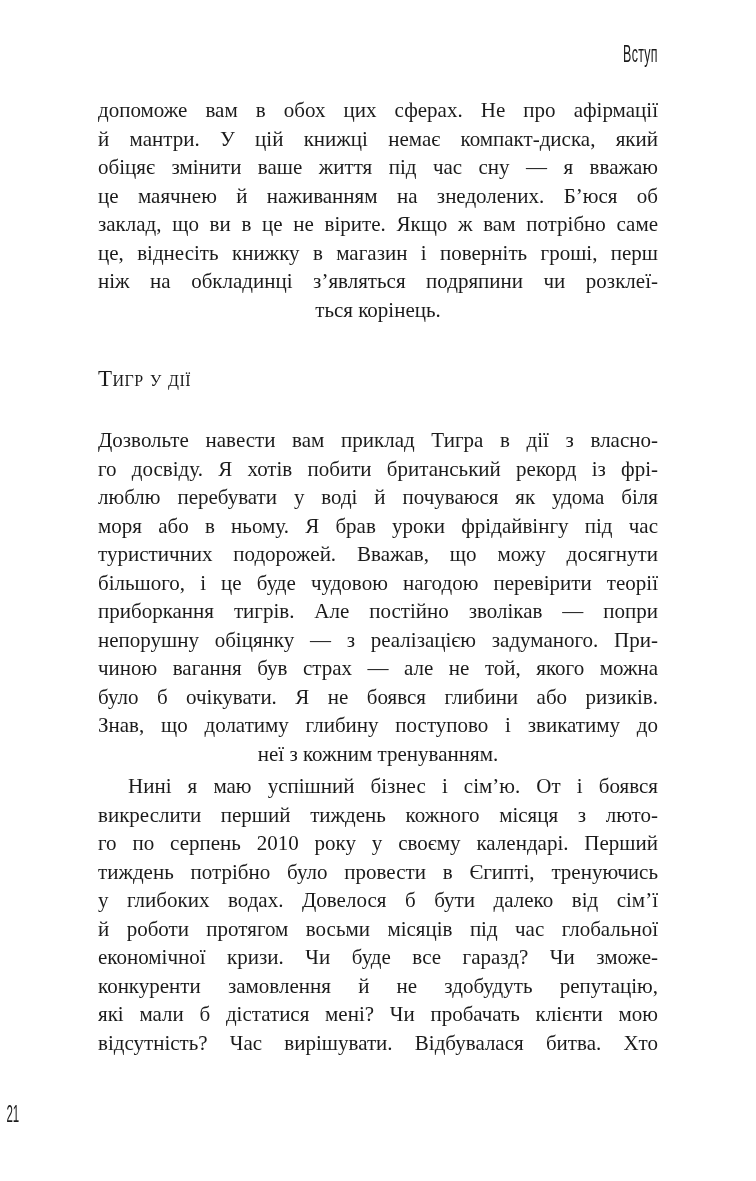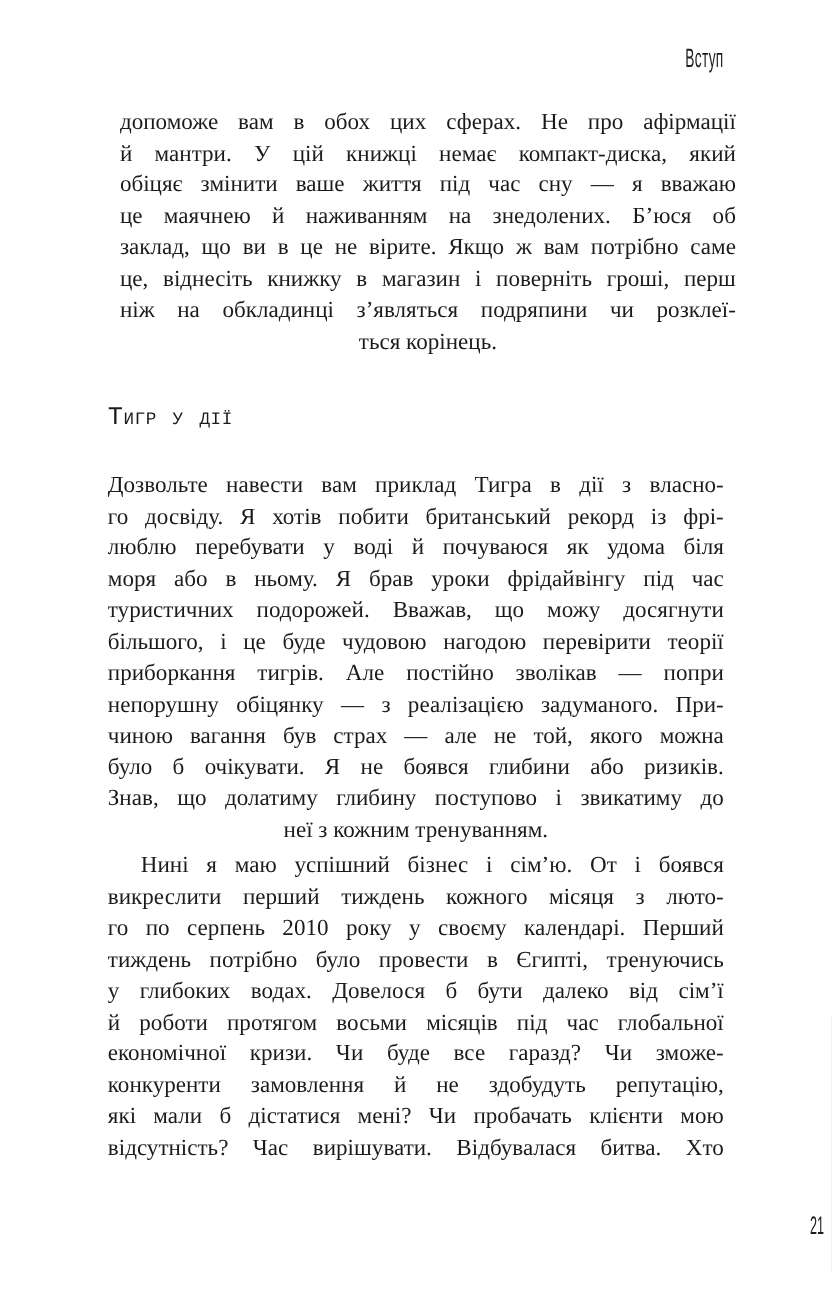--- a/index.html
+++ b/index.html
@@ -25,21 +25,21 @@
     letter-spacing: 0.5px;
     white-space: nowrap;
   }
   .para {
     position: absolute;
     left: 98px;
     width: 560px;
     font-size: 21px;
     line-height: 28.5px;
   }
-  .para-1 { top: 96px; margin-left: 11px; }
+  .para-1 { top: 96px; }
   .para-2 { top: 426px; }
   .para-3 { top: 772px; }
   .line {
     text-align: justify;
     height: 28.5px;
     overflow: hidden;
   }
   .line::after {
     content: "";
     display: inline-block;
@@ -49,28 +49,27 @@
   .line.noj { text-align: center; }
   .line.noj::after { content: none; }
   .indent-first .line:first-child { text-indent: 30px; }
   .section-heading {
     position: absolute;
     left: 98px;
     top: 366px;
     font-size: 23px;
     font-variant: small-caps;
     letter-spacing: 0.5px;
-    font-family: Liberation Mono, monospace;
   }
   .folio {
     position: absolute;
     top: 1102px;
     left: 0;
     width: 756px;
-    text-align: right;
+    text-align: left;
     font-family: "Liberation Sans", sans-serif;
     font-size: 23px;
     line-height: 24px;
   }
   .folio .folio-num {
     display: inline-block;
     transform: scaleX(0.5);
     transform-origin: 50% 0;
   }
 </style>

